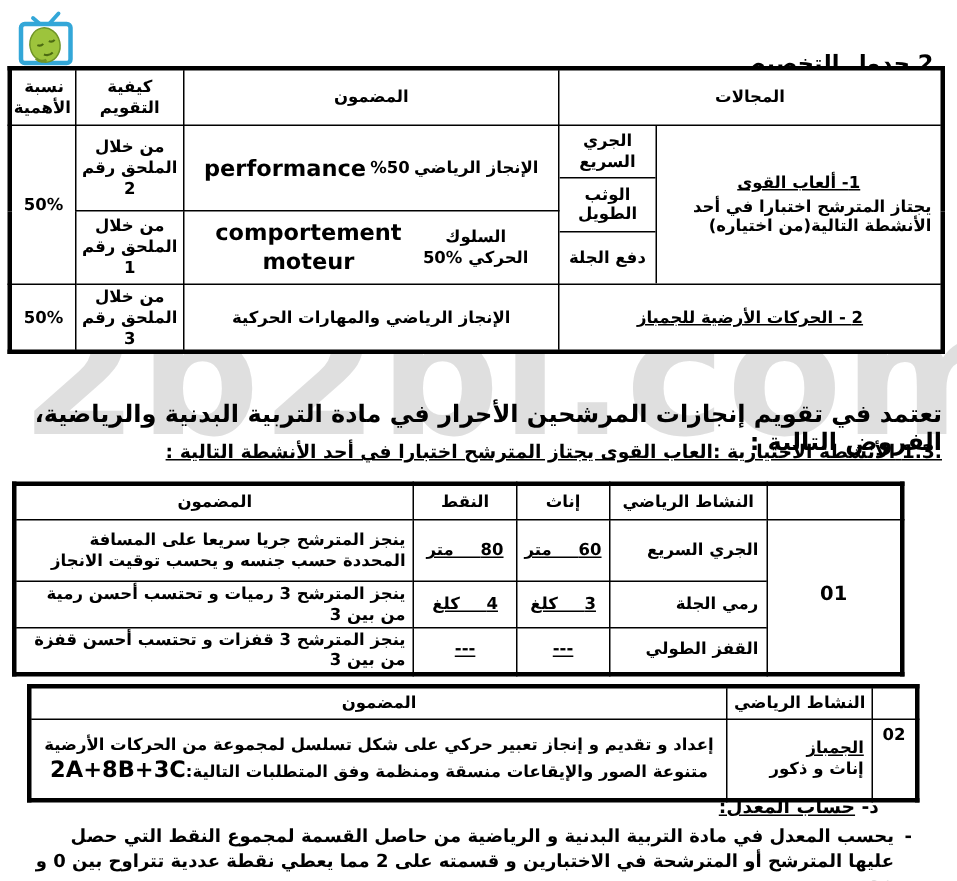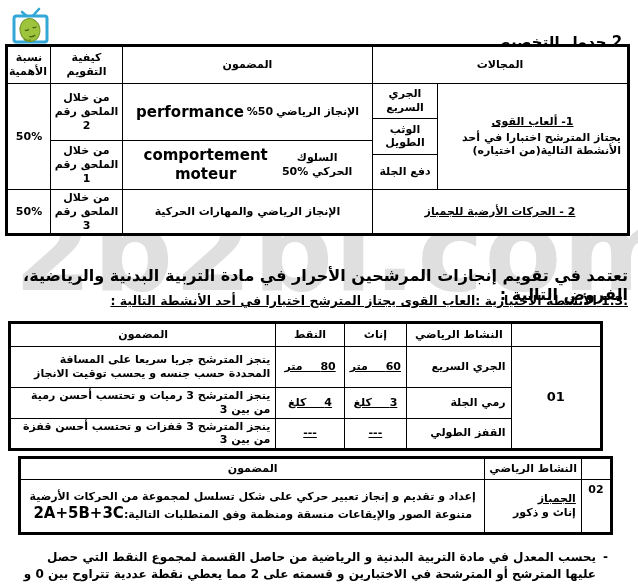--- a/index.html
+++ b/index.html
@@ -217,24 +217,28 @@
       <th>النشاط الرياضي</th>
       <th>المضمون</th>
     </tr>
     <tr class="main-row">
       <td class="num3">02</td>
       <td class="act3">
         <div class="underline">الجمباز</div>
         <div>إناث و ذكور</div>
       </td>
       <td class="desc3">
-        <span>إعداد و تقديم و إنجاز تعبير حركي على شكل تسلسل لمجموعة من الحركات الأرضية متنوعة الصور والإيقاعات منسقة ومنظمة وفق المتطلبات التالية:</span><span class="latin">2A+5B+3C</span>
+        <span>إعداد و تقديم و إنجاز تعبير حركي على شكل تسلسل لمجموعة من الحركات الأرضية متنوعة الصور والإيقاعات منسقة ومنظمة وفق المتطلبات التالية:</span><span class="latin">2A+8B+3C</span>
       </td>
     </tr>
   </tbody>
     </table>
 
+  <div class="abs f-head">
+    <span>د-</span>
+    <span class="lbl">حساب المعدل:</span>
+  </div>
   <div class="abs f-par">
     <span>-</span>
     <span class="txt">يحسب المعدل في مادة التربية البدنية و الرياضية من حاصل القسمة لمجموع النقط التي حصل عليها المترشح أو المترشحة في الاختبارين و قسمته على 2 مما يعطي نقطة عددية تتراوح بين 0 و 20 .</span>
   </div>
 
 </div>
 
 </body></html>

